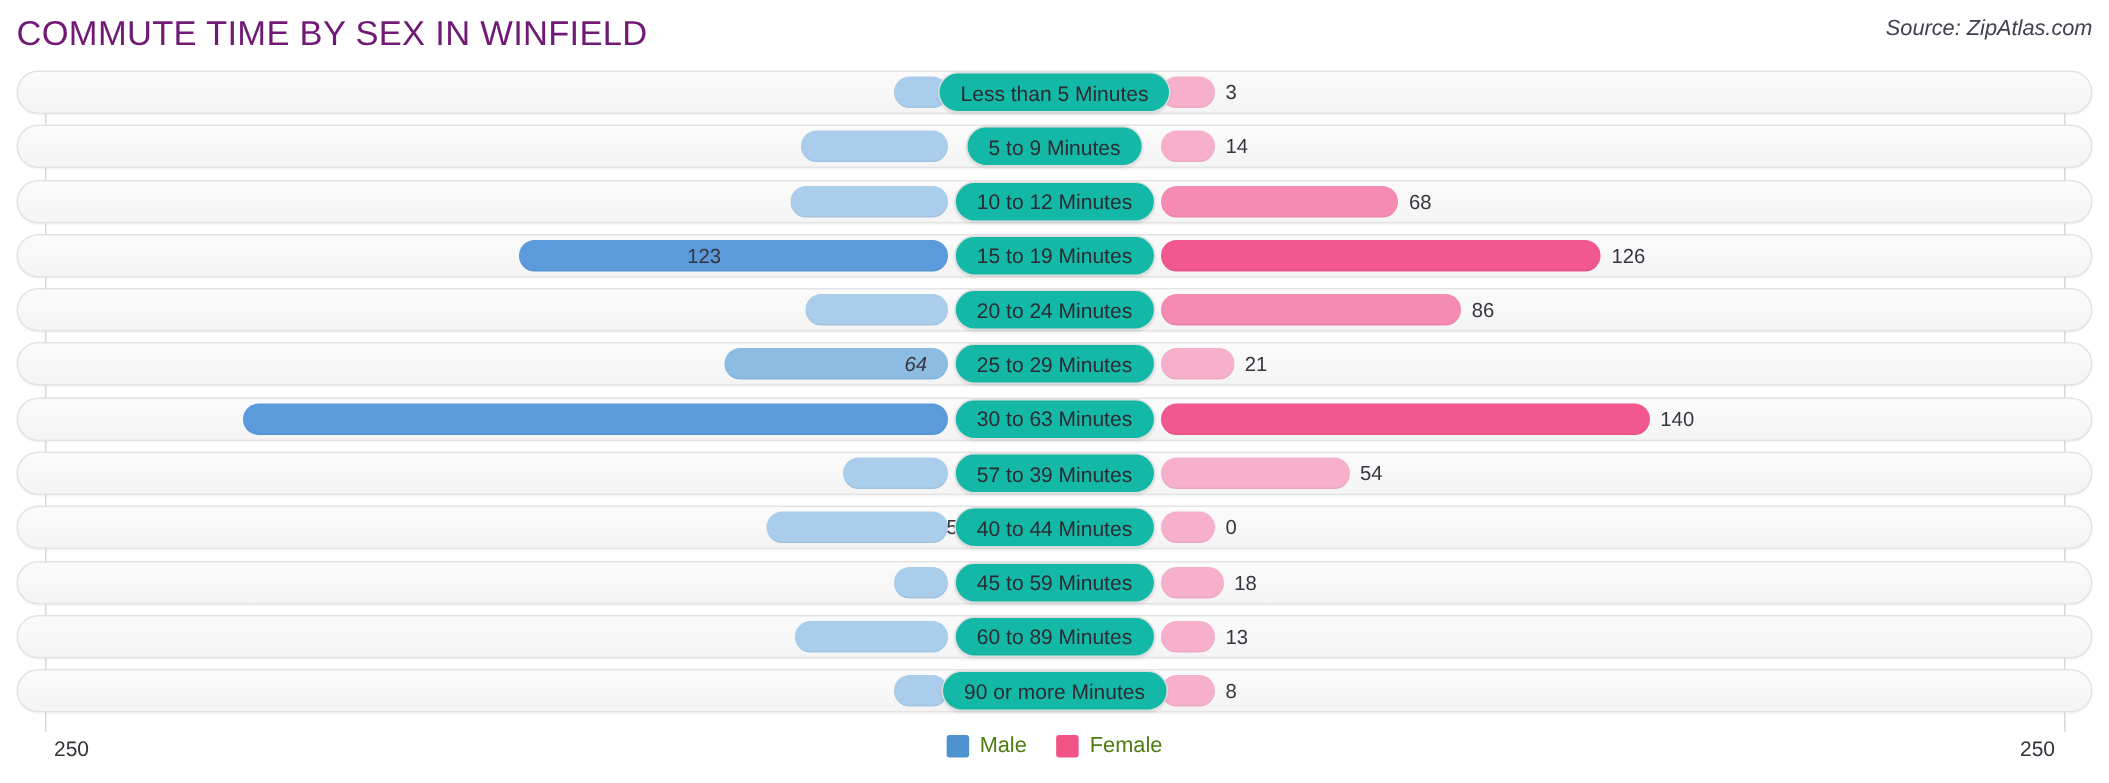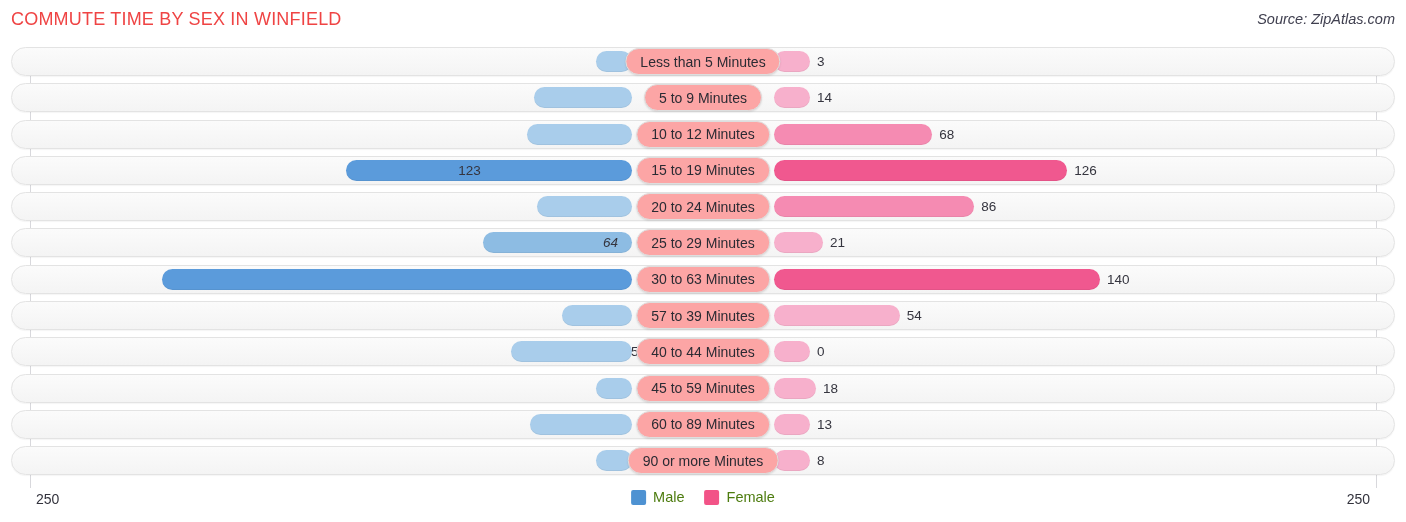--- a/index.html
+++ b/index.html
@@ -21,24 +21,24 @@
   
   .header {
     position: absolute;
     top: 0; left: 0;
     width: 1406px;
     height: 44px;
   }
   .chart-title {
     position: absolute;
     left: 11px; top: 9px;
-    font-size: 18px;
+    font-size: 23px;
     font-weight: 400;
     letter-spacing: .2px;
-    color: #ef4444;
+    color: #701a75;
     white-space: nowrap;
   }
   .chart-source {
     position: absolute;
     right: 11px; top: 11px;
     font-size: 14.5px;
     font-style: italic;
     color: #404050;
     white-space: nowrap;
   }
@@ -124,21 +124,21 @@
 
   
   .cat-pill {
     position: absolute;
     left: 50%;
     top: 4px;
     transform: translateX(-50%);
     height: 27px;
     padding: 0 14px;
     border-radius: 14px;
-    background: #fca5a5;
+    background: #14b8a6;
     border: 1px solid #dedede;
     box-shadow: 0 1px 2px rgba(0,0,0,.10);
     display: flex;
     align-items: center;
     justify-content: center;
     font-size: 14px;
     color: #2b2b33;
     white-space: nowrap;
     z-index: 5;
   }

